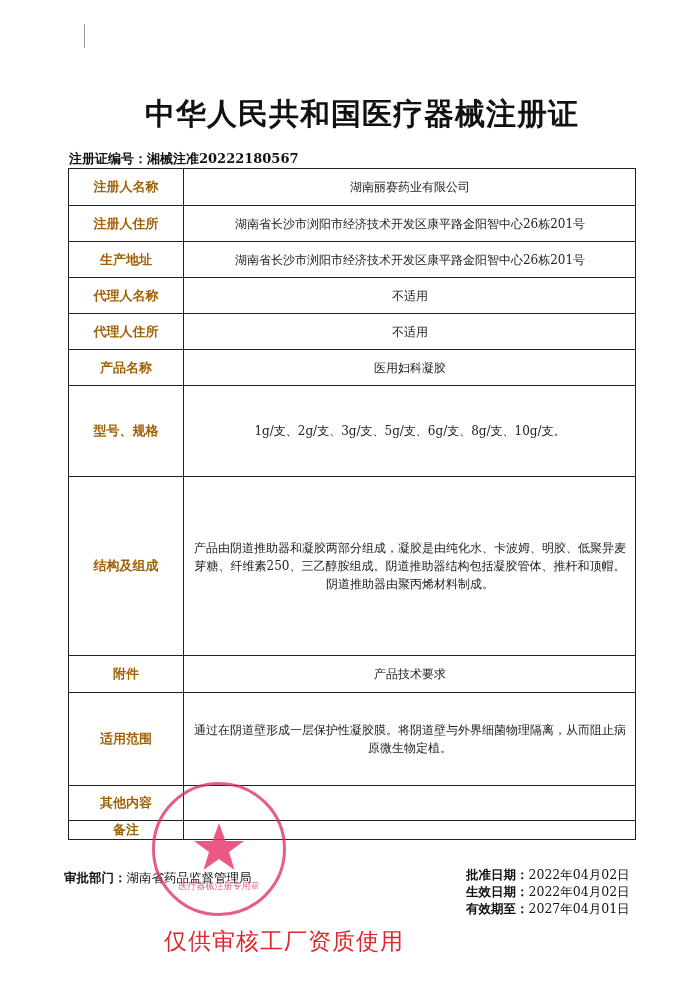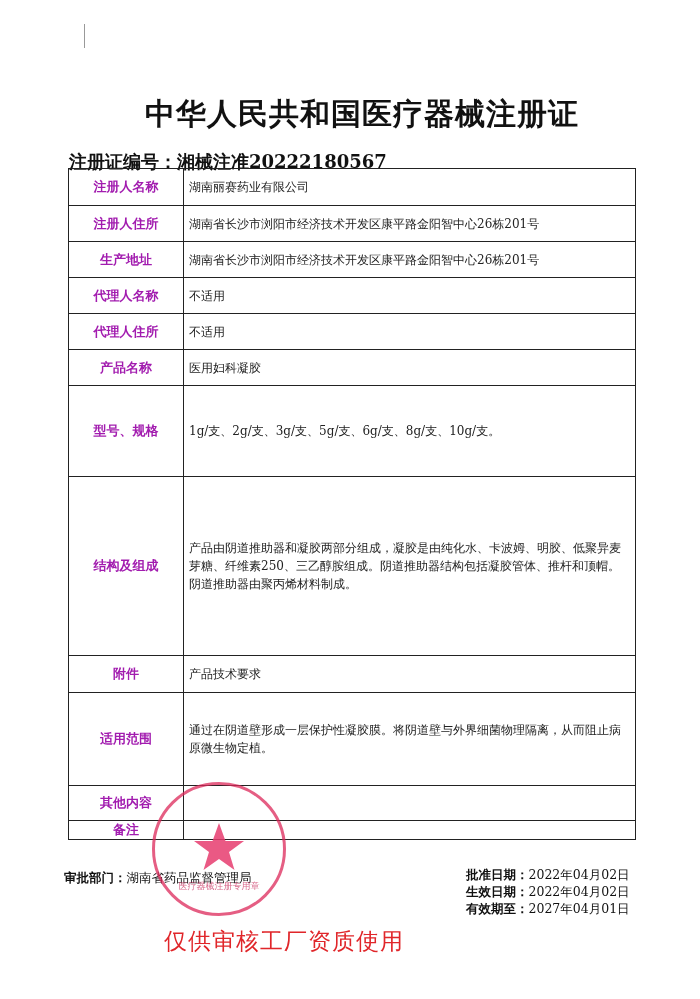--- a/index.html
+++ b/index.html
@@ -7,36 +7,36 @@
     body { position: relative; font-family: "DejaVu Serif", "Liberation Serif", serif; color: #1a1a1a; }
 
     .mark { position: absolute; left: 84px; top: 24px; width: 1px; height: 24px; background: #999; }
 
     .title {
       position: absolute; left: 12px; top: 94px; width: 700px; text-align: center;
       font-family: "DejaVu Sans", "Liberation Sans", sans-serif;
       font-weight: bold; font-size: 30px; letter-spacing: 1px; color: #111;
     }
     .reg-no {
-      position: absolute; left: 69px; top: 150px; font-size: 18px; font-weight: bold;
+      position: absolute; left: 69px; top: 150px; font-size: 13px; font-weight: bold;
       color: #111;
     }
 
     table.cert {
       position: absolute; left: 68px; top: 168px; width: 568px;
       border-collapse: collapse; table-layout: fixed;
     }
     table.cert td {
       border: 1.5px solid #222; font-size: 12px; vertical-align: middle;
     }
     table.cert td.label {
       width: 115px; text-align: center; font-weight: bold;
-      font-family: "DejaVu Sans", "Liberation Sans", sans-serif; font-size: 13px; color: #a21caf;
+      font-family: "DejaVu Sans", "Liberation Sans", sans-serif; font-size: 13px; color: #a16207;
     }
-    table.cert td.value { padding: 0 4px 0 5px; line-height: 18px; color: #222; }
+    table.cert td.value { padding: 0 4px 0 5px; line-height: 18px; color: #222; text-align: center; }
 
     .footer-left {
       position: absolute; left: 64px; top: 870px; font-size: 12.5px; color: #111;
     }
     .footer-left .k { font-weight: bold; font-family: "DejaVu Sans", "Liberation Sans", sans-serif; }
     .footer-right {
       position: absolute; left: 466px; top: 866px; font-size: 12.5px; line-height: 17px; color: #111;
     }
     .footer-right .k { font-weight: bold; font-family: "DejaVu Sans", "Liberation Sans", sans-serif; }
 

